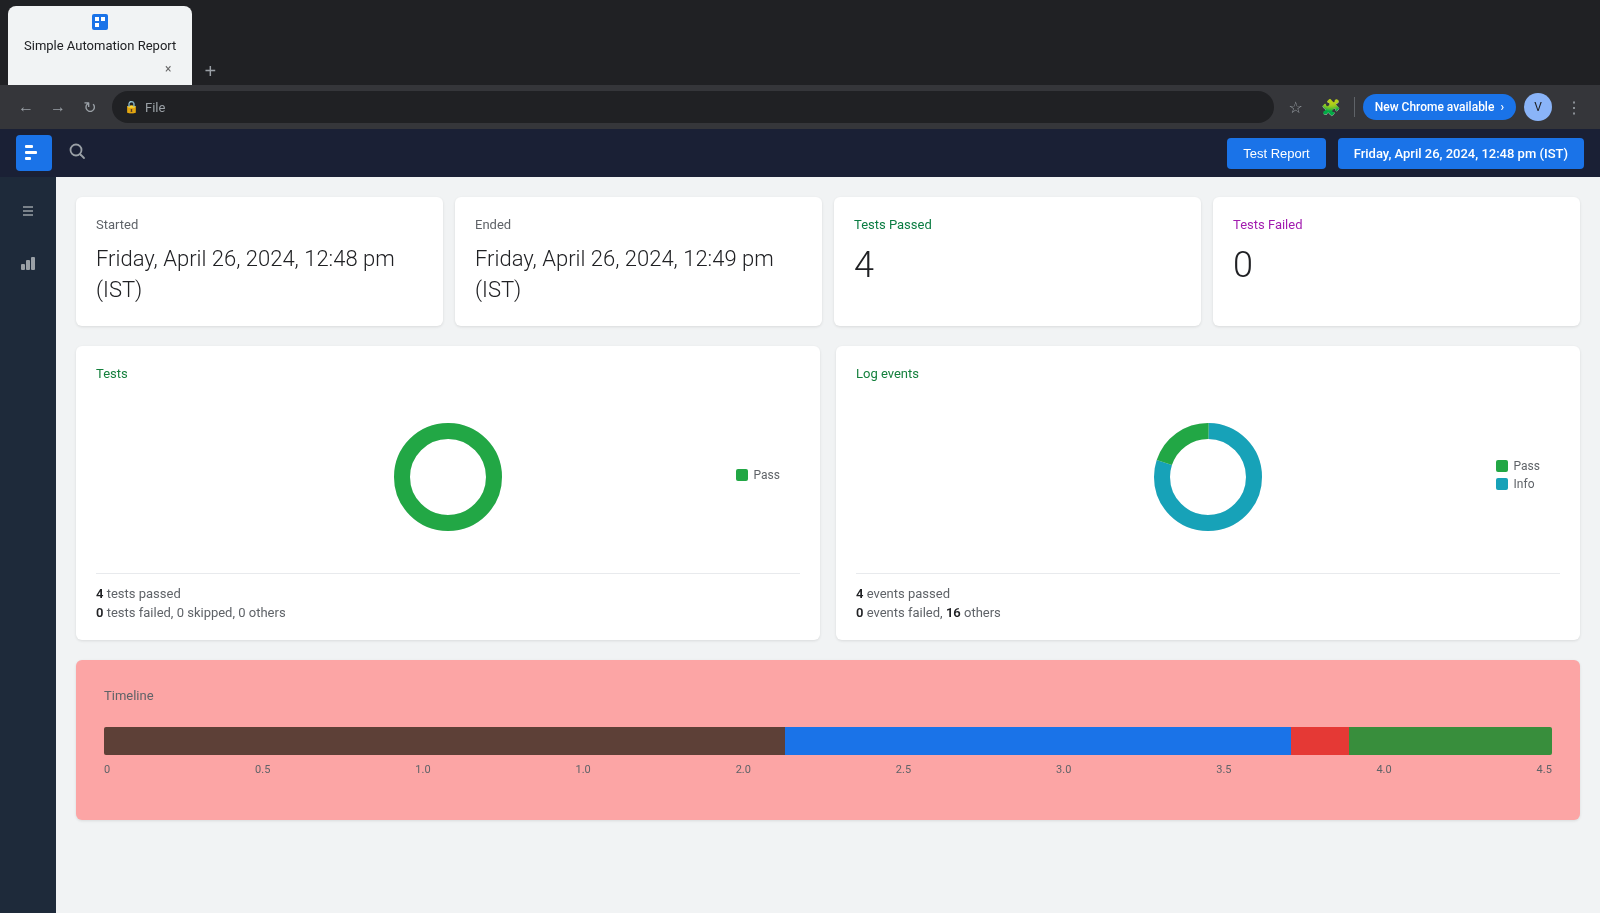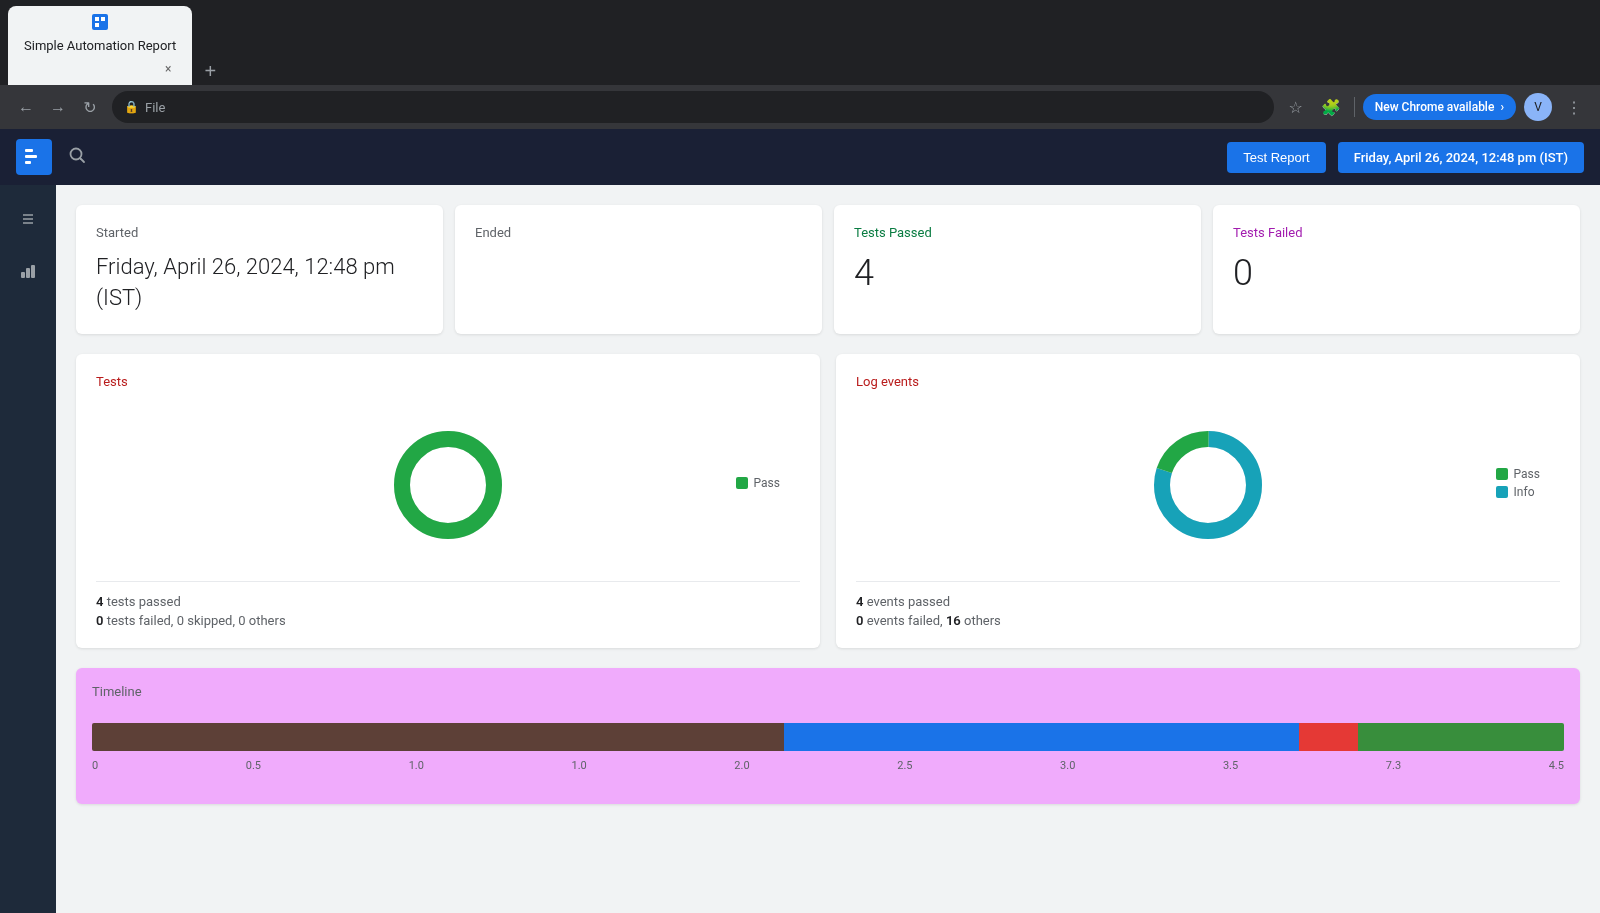--- a/index.html
+++ b/index.html
@@ -132,21 +132,21 @@
     .separator { width: 1px; height: 20px; background: #5f6368; }
 
     
     .app-container {
       display: flex;
       flex-direction: column;
       height: calc(100vh - 88px);
     }
     .app-header {
       background: #1a2035;
-      height: 56px;
+      height: 48px;
       display: flex;
       align-items: center;
       padding: 0 16px;
       gap: 16px;
     }
     .app-logo {
       width: 36px; height: 36px;
       background: #1a73e8;
       border-radius: 4px;
       display: flex; align-items: center; justify-content: center;
@@ -256,21 +256,21 @@
       margin-bottom: 20px;
     }
     .chart-card {
       background: white;
       border-radius: 6px;
       padding: 20px;
       box-shadow: 0 1px 3px rgba(0,0,0,0.1);
     }
     .chart-title {
       font-size: 13px;
-      color: #b91c1c;
+      color: #15803d;
       margin-bottom: 16px;
     }
     .chart-area {
       display: flex;
       align-items: center;
       justify-content: center;
       position: relative;
       height: 160px;
     }
     .legend {
@@ -297,23 +297,23 @@
       padding-top: 12px;
       font-size: 13px;
       color: #5f6368;
     }
     .chart-footer .count { font-weight: 600; color: #202124; }
     .chart-footer .secondary { color: #5f6368; margin-top: 4px; }
     .chart-footer .zero { font-weight: 600; color: #202124; }
 
     
     .timeline-card {
-      background: #f0abfc;
+      background: #fca5a5;
       border-radius: 6px;
-      padding: 16px;
+      padding: 28px;
       box-shadow: 0 1px 3px rgba(0,0,0,0.1);
     }
     .timeline-title {
       font-size: 13px;
       color: #5f6368;
       margin-bottom: 24px;
     }
     .timeline-bar-container {
       margin: 16px 0;
     }
@@ -416,20 +416,21 @@
 
     <div class="main-content">
 
       <div class="cards-row">
         <div class="card">
           <div class="card-label">Started</div>
           <div class="card-datetime">Friday, April 26, 2024, 12:48 pm (IST)</div>
         </div>
         <div class="card">
           <div class="card-label">Ended</div>
+          <div class="card-datetime">Friday, April 26, 2024, 12:49 pm (IST)</div>
         </div>
         <div class="card">
           <div class="card-label green">Tests Passed</div>
           <div class="card-value">4</div>
         </div>
         <div class="card">
           <div class="card-label orange">Tests Failed</div>
           <div class="card-value">0</div>
         </div>
       </div>
@@ -509,21 +510,21 @@
           </div>
           <div class="timeline-axis">
             <span>0</span>
             <span>0.5</span>
             <span>1.0</span>
             <span>1.0</span>
             <span>2.0</span>
             <span>2.5</span>
             <span>3.0</span>
             <span>3.5</span>
-            <span>7.3</span>
+            <span>4.0</span>
             <span>4.5</span>
           </div>
         </div>
       </div>
 
     </div>
   </div>
 </div>
 
 </body></html>

